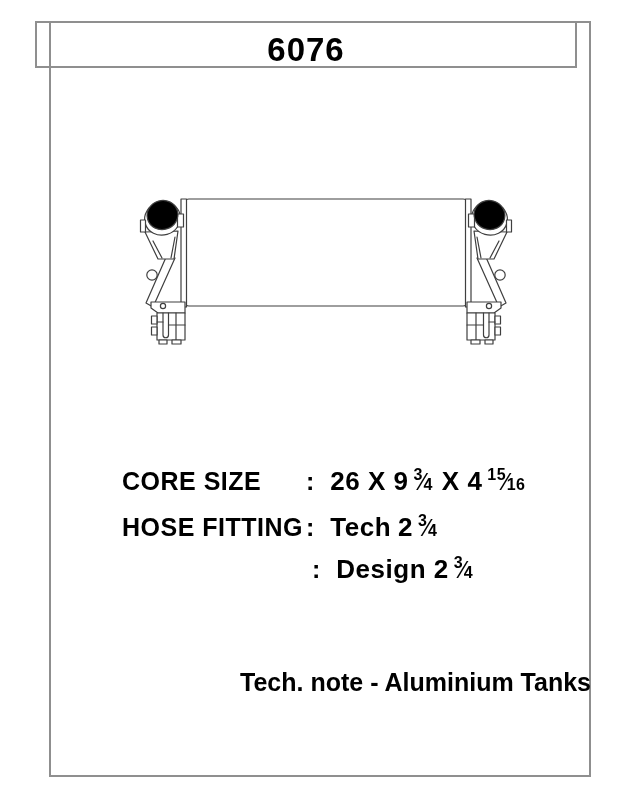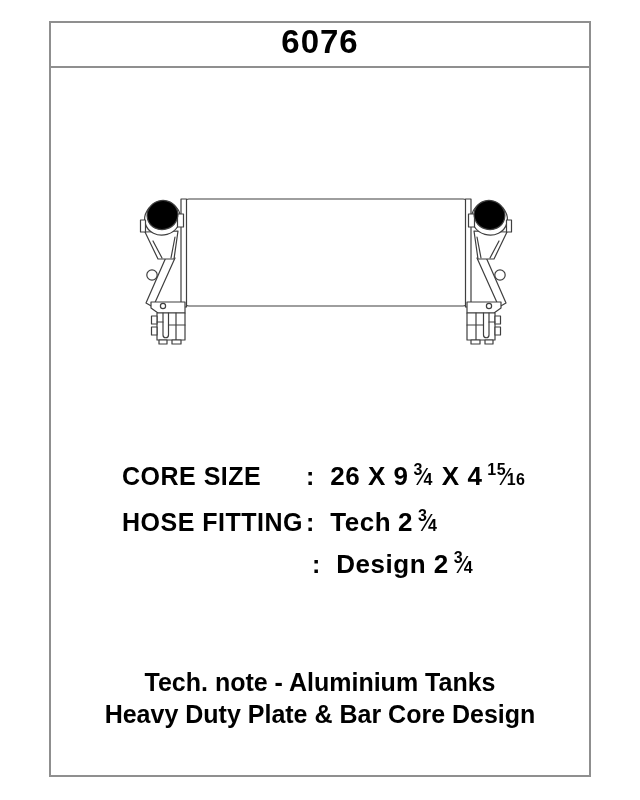--- a/index.html
+++ b/index.html
@@ -14,52 +14,52 @@
     position:relative;
     font-family:"Liberation Sans","DejaVu Sans",sans-serif;
     color:var(--text-color);
   }
   .sheet-box{
     position:absolute;left:49px;top:21px;width:542px;height:756px;
     border:2px solid var(--border-color);
     background:#ffffff;
   }
   .title-bar{
-    position:absolute;left:49px;top:21px;width:542px;height:47px;
+    position:absolute;left:35px;top:21px;width:542px;height:47px;
     border:2px solid var(--border-color);
-    display:flex;align-items:flex-start;justify-content:center;
+    display:flex;align-items:flex-end;justify-content:center;
   }
   .part-number{
     font-size:33px;font-weight:bold;letter-spacing:1px;line-height:1;
     padding-top:2px;
   }
   .drawing-svg{position:absolute;left:130px;top:185px;}
   .drawing-svg .lines{fill:none;stroke:var(--line-color);stroke-width:1.2;stroke-linejoin:round;stroke-linecap:round;}
   .drawing-svg .wh{fill:#ffffff;}
   .drawing-svg .port{fill:var(--port-fill);stroke:var(--line-color);}
   .spec-row{
-    position:absolute;left:0;width:548px;height:34px;line-height:34px;
+    position:absolute;left:0;width:548px;height:34px;line-height:44px;
     white-space:nowrap;font-weight:bold;
   }
   .spec-row .spec-label{
     display:inline-block;margin-left:122px;width:184px;
     font-size:25px;letter-spacing:0.5px;
   }
   .spec-row.row-outlet .spec-label{width:190px;}
   .spec-row .spec-colon{font-size:25px;}
   .spec-row .spec-value{font-size:26px;margin-left:16px;letter-spacing:0.5px;}
   .spec-row .spec-mid{margin-left:9px;}
   .spec-row .gap{display:inline-block;width:7px;}
   .frac{display:inline-block;margin-left:5px;white-space:nowrap;}
   .frac .fn{font-size:16px;font-weight:bold;vertical-align:10px;}
   .frac .fs{font-size:24px;font-weight:normal;margin:0 -2px;}
   .frac .fd{font-size:16px;font-weight:bold;vertical-align:0;}
   .tech-note{
     position:absolute;left:49px;top:666px;width:542px;
-    text-align:center;font-weight:bold;font-size:25px;line-height:32px;
+    text-align:right;font-weight:bold;font-size:25px;line-height:32px;
   }
 </style>
 </head>
 <body>
 
 <div class="sheet-box"></div>
 
 <div class="title-bar">
   <span class="part-number">6076</span>
 </div>
@@ -108,14 +108,13 @@
 <div class="spec-row" style="top:499px">
   <span class="spec-label">HOSE FITTING</span><span class="spec-colon">:</span><span class="spec-value"><span>Tech</span><span class="gap"></span><span>2</span><span class="frac"><span class="fn">3</span><span class="fs">⁄</span><span class="fd">4</span></span></span>
 </div>
 
 <div class="spec-row row-outlet" style="top:541px">
   <span class="spec-label"></span><span class="spec-colon">:</span><span class="spec-value"><span>Design</span> <span>2</span><span class="frac"><span class="fn">3</span><span class="fs">⁄</span><span class="fd">4</span></span></span>
 </div>
 
 <div class="tech-note">
   <div>Tech. note - Aluminium Tanks</div>
-  <div>Heavy Duty Plate &amp; Bar Core Design</div>
 </div>
 
 </body></html>

